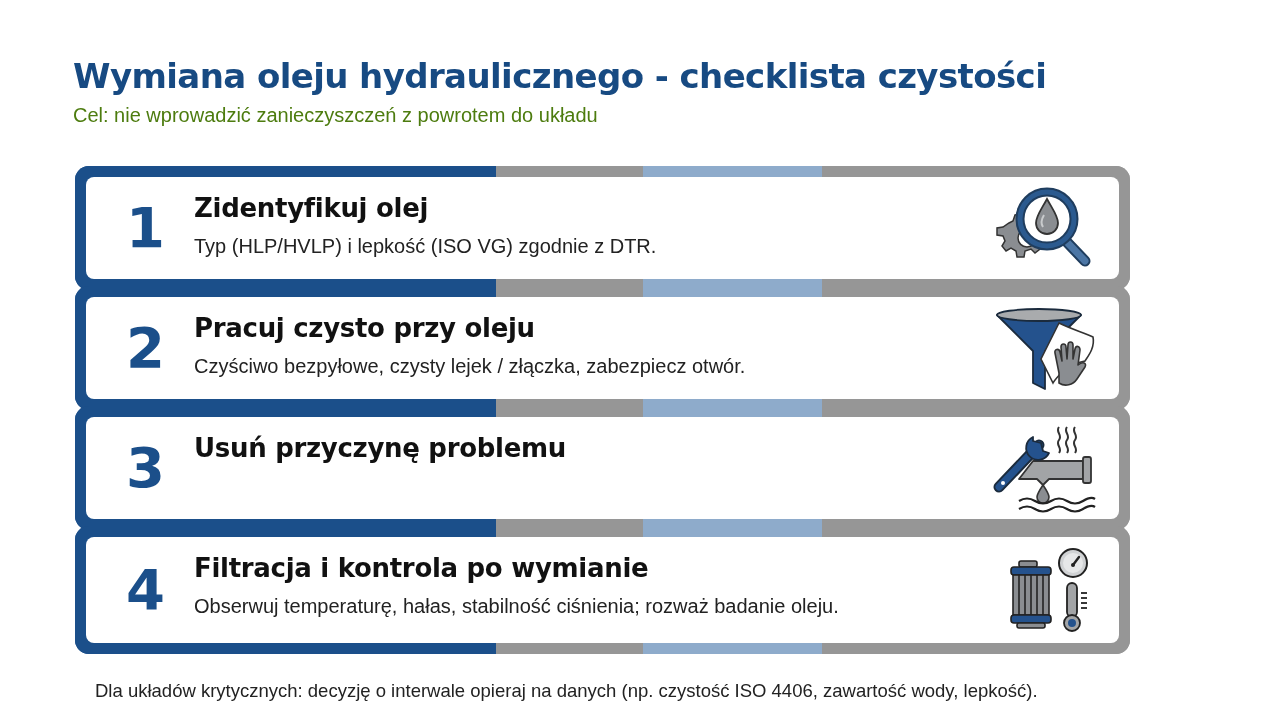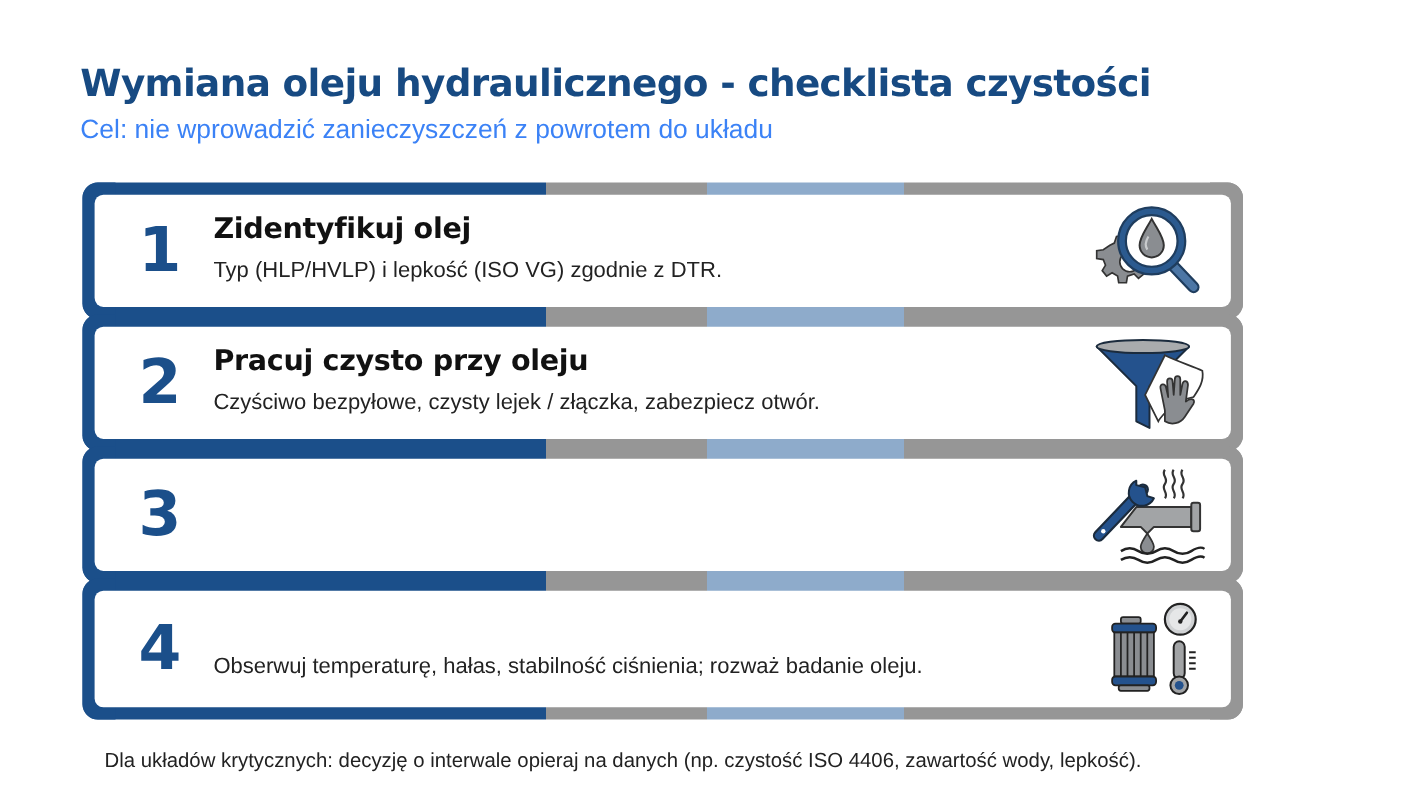--- a/index.html
+++ b/index.html
@@ -11,21 +11,21 @@
   }
   .title {
     position: absolute; left: 73px; top: 56px;
     font-family: "DejaVu Sans", sans-serif;
     font-weight: bold; font-size: 34px; letter-spacing: -0.6px;
     color: #174a82; white-space: nowrap;
   }
   .subtitle {
     position: absolute; left: 73px; top: 104px;
     font-family: "Liberation Sans", sans-serif;
-    font-size: 24px; color: #3b82f6; white-space: nowrap;
+    font-size: 20px; color: #4d7c0f; white-space: nowrap;
   }
   .card {
     position: absolute; left: 75px; width: 1055px;
     box-sizing: border-box;
   }
   .card .frame {
     position: absolute; inset: 0;
     border-radius: 14px;
     background: linear-gradient(to right,
       #1b4f8a 0px, #1b4f8a 421px,
@@ -121,20 +121,21 @@
         <path d="M70 70 L66 50 C65 46 70 45 71 49 L73 58 L72 44 C72 40 77 40 77 44 L78 56 L79 42 C79 38 84 38 84 42 L84 56 L86 46 C87 42 91 43 91 47 L89 62 C94 58 98 60 96 64 L88 76 C84 82 76 84 70 80 Z" fill="#8a8d91" stroke="#333" stroke-width="1.6" stroke-linejoin="round"></path>
       </svg>
     </div>
   </div>
 </div>
 
 <div class="card" style="top:406px; height:124px;">
   <div class="frame"></div>
   <div class="inner">
     <div class="num">3</div>
+    <div class="heading">Usuń przyczynę problemu</div>
     <div class="icon">
       <svg viewBox="0 0 110 90">
 
         <g fill="none" stroke="#333" stroke-width="2">
           <path d="M70 4 c-4 5 4 8 0 13 c-4 5 4 8 0 13"></path>
           <path d="M78 4 c-4 5 4 8 0 13 c-4 5 4 8 0 13"></path>
           <path d="M86 4 c-4 5 4 8 0 13 c-4 5 4 8 0 13"></path>
         </g>
 
         <path d="M44 38 L94 38 L94 56 L60 56 L54 62 L48 56 L30 56 Z" fill="#a2a4a6" stroke="#333" stroke-width="1.8" stroke-linejoin="round"></path>
@@ -153,20 +154,21 @@
         <circle cx="14" cy="60" r="2" fill="#fff"></circle>
       </svg>
     </div>
   </div>
 </div>
 
 <div class="card" style="top:526px; height:128px;">
   <div class="frame"></div>
   <div class="inner">
     <div class="num">4</div>
+    <div class="heading">Filtracja i kontrola po wymianie</div>
     <div class="desc">Obserwuj temperaturę, hałas, stabilność ciśnienia; rozważ badanie oleju.</div>
     <div class="icon">
       <svg viewBox="0 0 110 90">
 
         <rect x="30" y="16" width="18" height="6" rx="2" fill="#8a8d91" stroke="#222" stroke-width="1.6"></rect>
         <rect x="22" y="22" width="40" height="8" rx="3" fill="#24528d" stroke="#222" stroke-width="1.6"></rect>
         <rect x="24" y="30" width="36" height="40" fill="#8a8d91" stroke="#222" stroke-width="1.6"></rect>
         <g stroke="#222" stroke-width="1.6">
           <line x1="30" y1="30" x2="30" y2="70"></line>
           <line x1="36" y1="30" x2="36" y2="70"></line>

